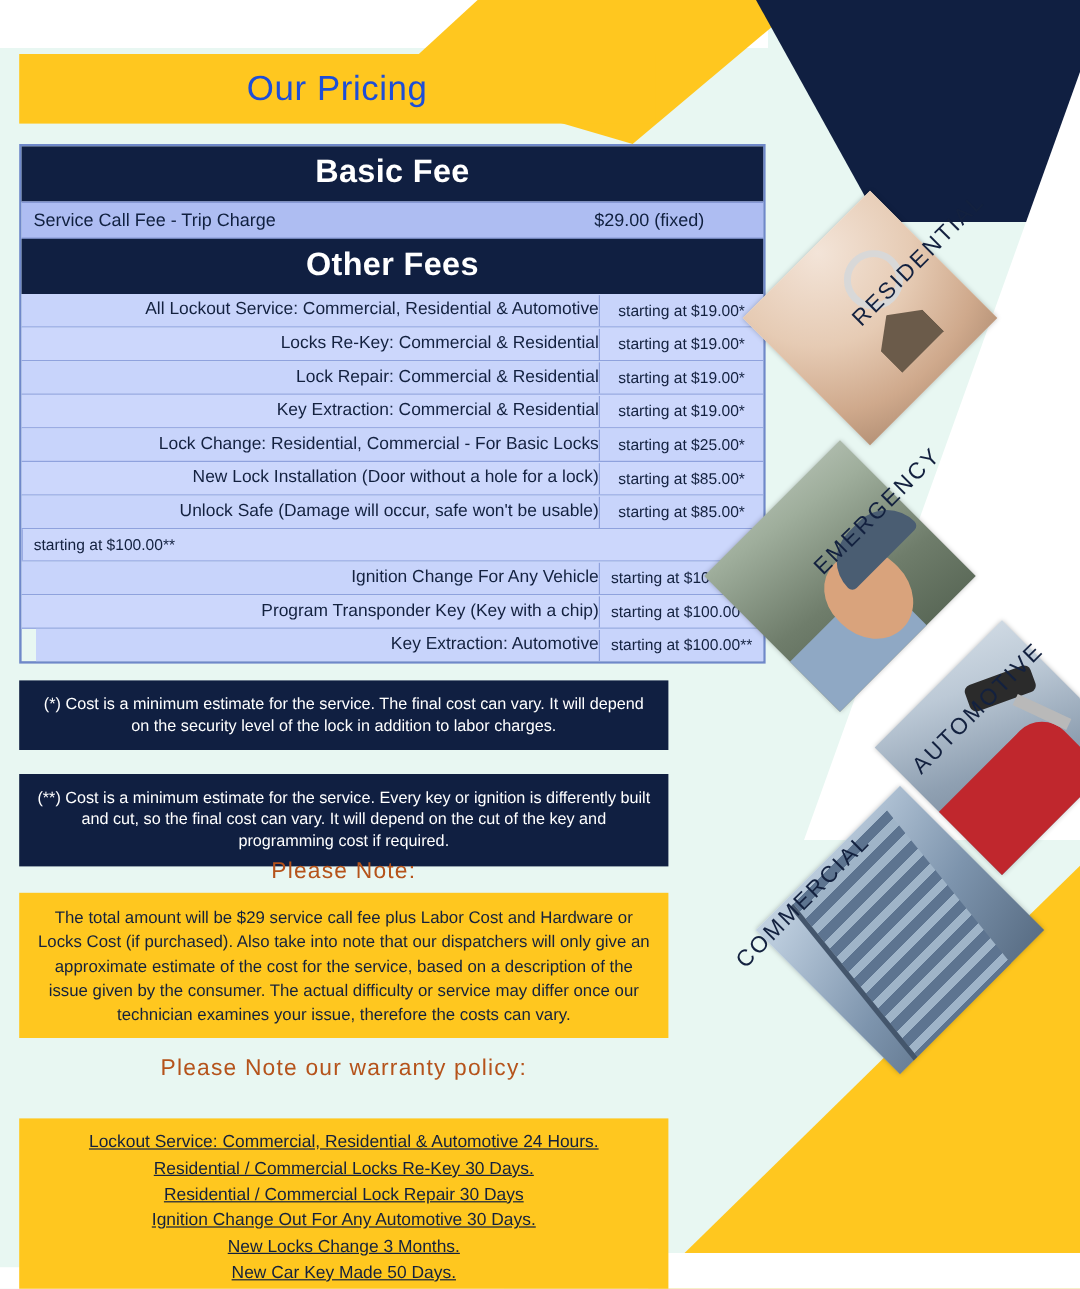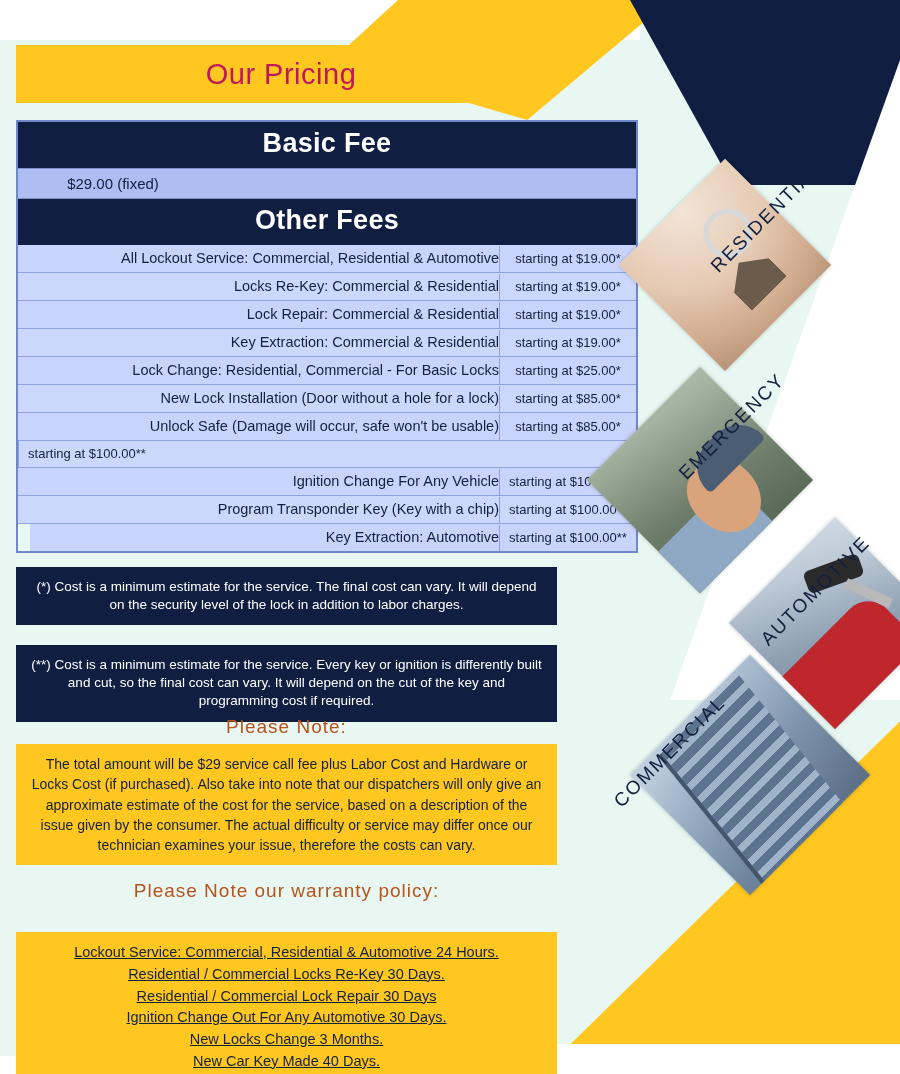--- a/index.html
+++ b/index.html
@@ -69,21 +69,21 @@
     position: absolute;
     left: 16px; top: 45px;
     width: 530px; height: 58px;
     background: #ffc71f;
     display: flex;
     align-items: center;
     justify-content: center;
   }
   .pricing-header-text {
     font-size: 29px;
-    color: #be185d;
+    color: #1d4ed8;
     letter-spacing: 0.5px;
   }
 
   
   .table-wrap {
     position: absolute;
     left: 16px; top: 120px;
     width: 622px;
     border: 2px solid #6f88c9;
     box-sizing: border-box;
@@ -331,20 +331,21 @@
 
 <div class="pricing-header">
   <span class="pricing-header-text">Our Pricing</span>
 </div>
 
 <div class="table-wrap">
 
   <div class="section-title">Basic Fee</div>
 
   <div class="basic-row">
+    <div class="label">Service Call Fee - Trip Charge</div>
     <div class="price">$29.00 (fixed)</div>
   </div>
 
   <div class="section-title">Other Fees</div>
 
   <div id="other-fees-body">
     <div class="fee-row">
       <div class="fee-label">All Lockout Service: Commercial, Residential &amp; Automotive</div>
       <div class="fee-price">starting at $19.00*</div>
     </div>
@@ -396,21 +397,21 @@
 <div class="please-note-title" id="please-note-title">Please Note:</div>
 <div class="yellow-box" id="total-box">The total amount will be $29 service call fee plus Labor Cost and Hardware or Locks Cost (if purchased). Also take into note that our dispatchers will only give an approximate estimate of the cost for the service, based on a description of the issue given by the consumer. The actual difficulty or service may differ once our technician examines your issue, therefore the costs can vary.</div>
 
 <div class="please-note-title" id="warranty-title">Please Note our warranty policy:</div>
 <div class="yellow-box" id="warranty-box">
   <div>Lockout Service: Commercial, Residential &amp; Automotive 24 Hours.</div>
   <div>Residential / Commercial Locks Re-Key 30 Days.</div>
   <div>Residential / Commercial Lock Repair 30 Days</div>
   <div>Ignition Change Out For Any Automotive 30 Days.</div>
   <div>New Locks Change 3 Months.</div>
-  <div>New Car Key Made 40 Days.</div>
+  <div>New Car Key Made 50 Days.</div>
 </div>
 
 <div class="photo" id="photo-residential">
   <div class="photo-inner">
     <div class="key-ring"></div>
     <div class="key-house"></div>
   </div>
 </div>
 <div class="cat-label" id="label-residential">RESIDENTIAL</div>
 

